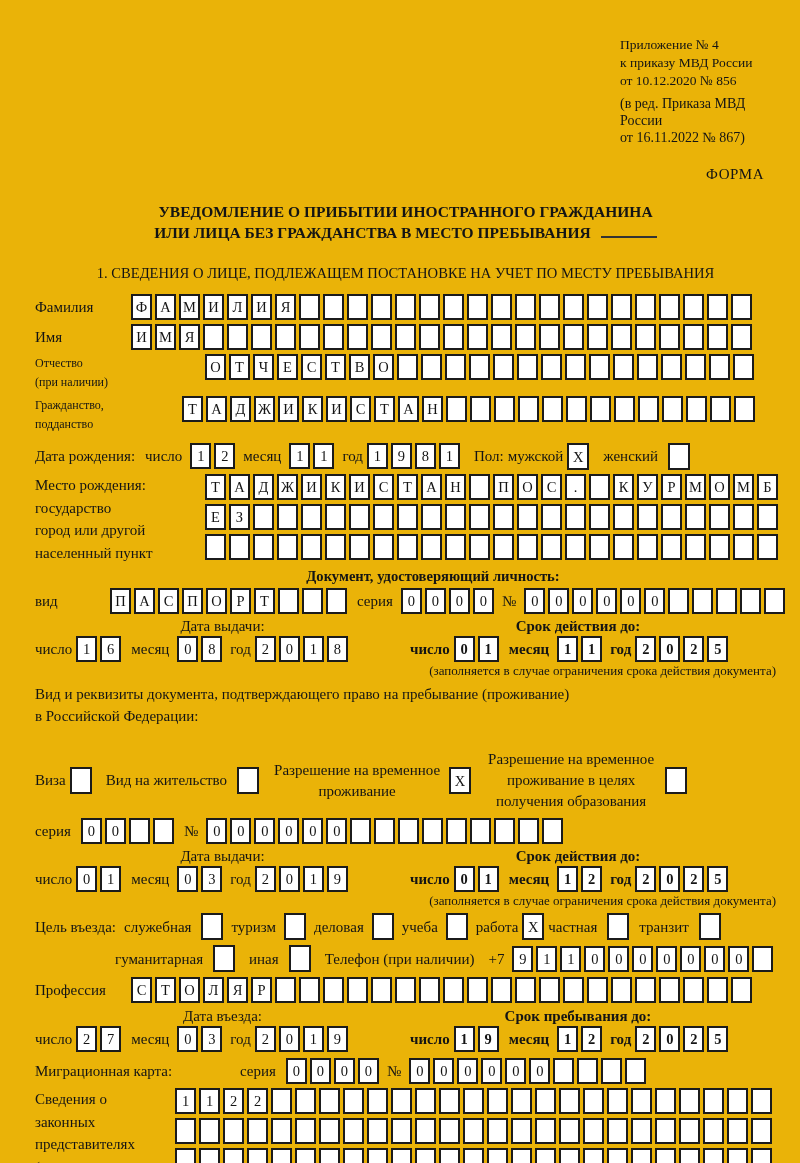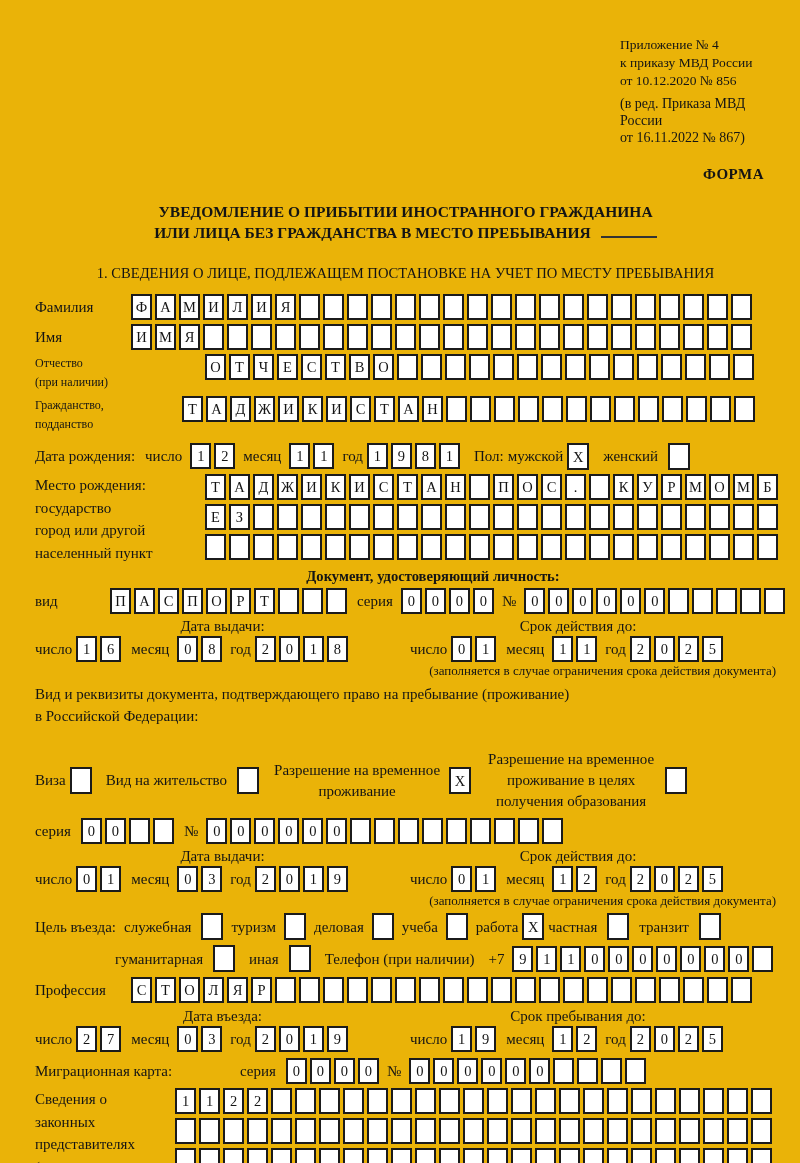--- a/index.html
+++ b/index.html
@@ -3,38 +3,38 @@
 <meta charset="utf-8">
 <style>
   html,body{margin:0;padding:0;background:#f0f0f0;}
   .page{
     width:800px;height:1163px;background:#eab308;margin:0 auto;
     font-family:"Liberation Serif","DejaVu Serif",serif;color:#141414;
     box-sizing:border-box;padding:36px 24px 0 35px;position:relative;overflow:hidden;
   }
   .appendix{margin-left:585px;font-size:13.5px;line-height:18px;}
   .appendix .amend{font-size:14px;margin-top:5px;line-height:17px;}
-  .forma{font-weight:bold;font-size:15px;text-align:right;padding-right:12px;margin-top:20px;letter-spacing:.5px;}
+  .forma{font-weight:normal;font-size:15px;text-align:right;padding-right:12px;margin-top:20px;letter-spacing:.5px;}
   .title{font-weight:bold;font-size:15.5px;text-align:center;margin-top:18px;line-height:21px;}
   .blankline{display:inline-block;width:56px;border-bottom:2px solid #333;margin-left:10px;height:12px;}
   .section-head{font-weight:normal;font-size:14.6px;text-align:center;margin-top:22px;margin-bottom:12px;}
   .frow{display:flex;align-items:flex-start;margin-bottom:4px;}
   .lbl{font-size:15px;line-height:26px;flex:none;}
   .lbl2{font-size:12px;line-height:19px;flex:none;}
   .cells{display:inline-flex;gap:3px;flex:none;align-items:flex-start;}
   .cell{
     display:inline-flex;flex:none;width:17px;height:22px;border:2px solid #1b1b1b;
     align-items:center;justify-content:center;font-size:14.5px;line-height:22px;background:#fff;
   }
   .cbox{width:18px;height:23px;}
   .gap4{width:4px;flex:none}.gap8{width:8px;flex:none}.gap10{width:10px;flex:none}.gap14{width:14px;flex:none}
   .center-bold{font-weight:bold;font-size:14.6px;text-align:center;padding-left:55px;margin:2px 0 3px 0;}
   .twocol{display:flex;}
   .col-l{width:375px;flex:none;}
-  .col-r{flex:1;padding-right:30px;}
+  .col-r{flex:1;padding-right:30px;font-weight:bold;}
   .cap{font-size:15px;text-align:center;margin-bottom:1px;}
   .dategrp{display:flex;align-items:center;}
   .note{font-size:13px;text-align:right;margin:1px 0 4px 0;}
   .intro{font-size:15px;line-height:22px;}
   .permit-row{display:flex;align-items:center;margin-top:22px;margin-bottom:6px;}
   .wraplbl{font-size:15px;line-height:21px;text-align:center;flex:none;}
   .purpose{display:flex;align-items:flex-end;margin-bottom:5px;flex-wrap:nowrap;}
   .purpose .lbl{line-height:25px;}
   .labelcol{flex:none;font-size:15px;line-height:22.5px;}
   .boxstack .frow{margin-bottom:4px;}

